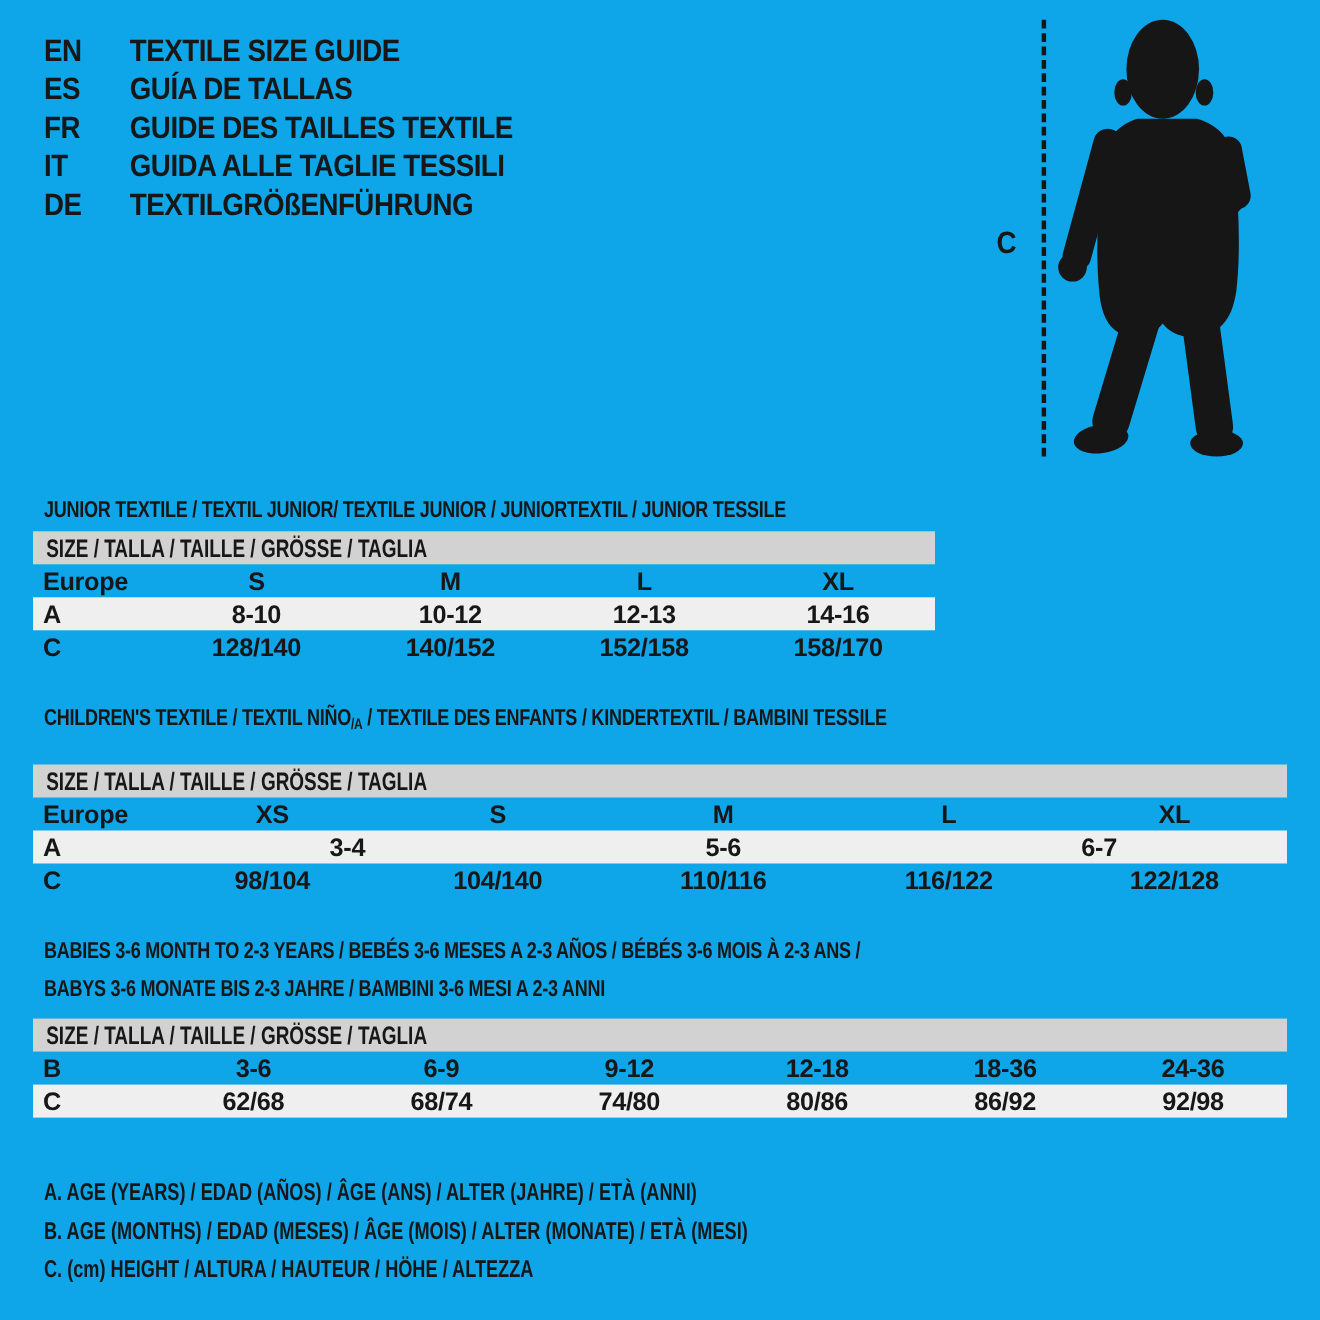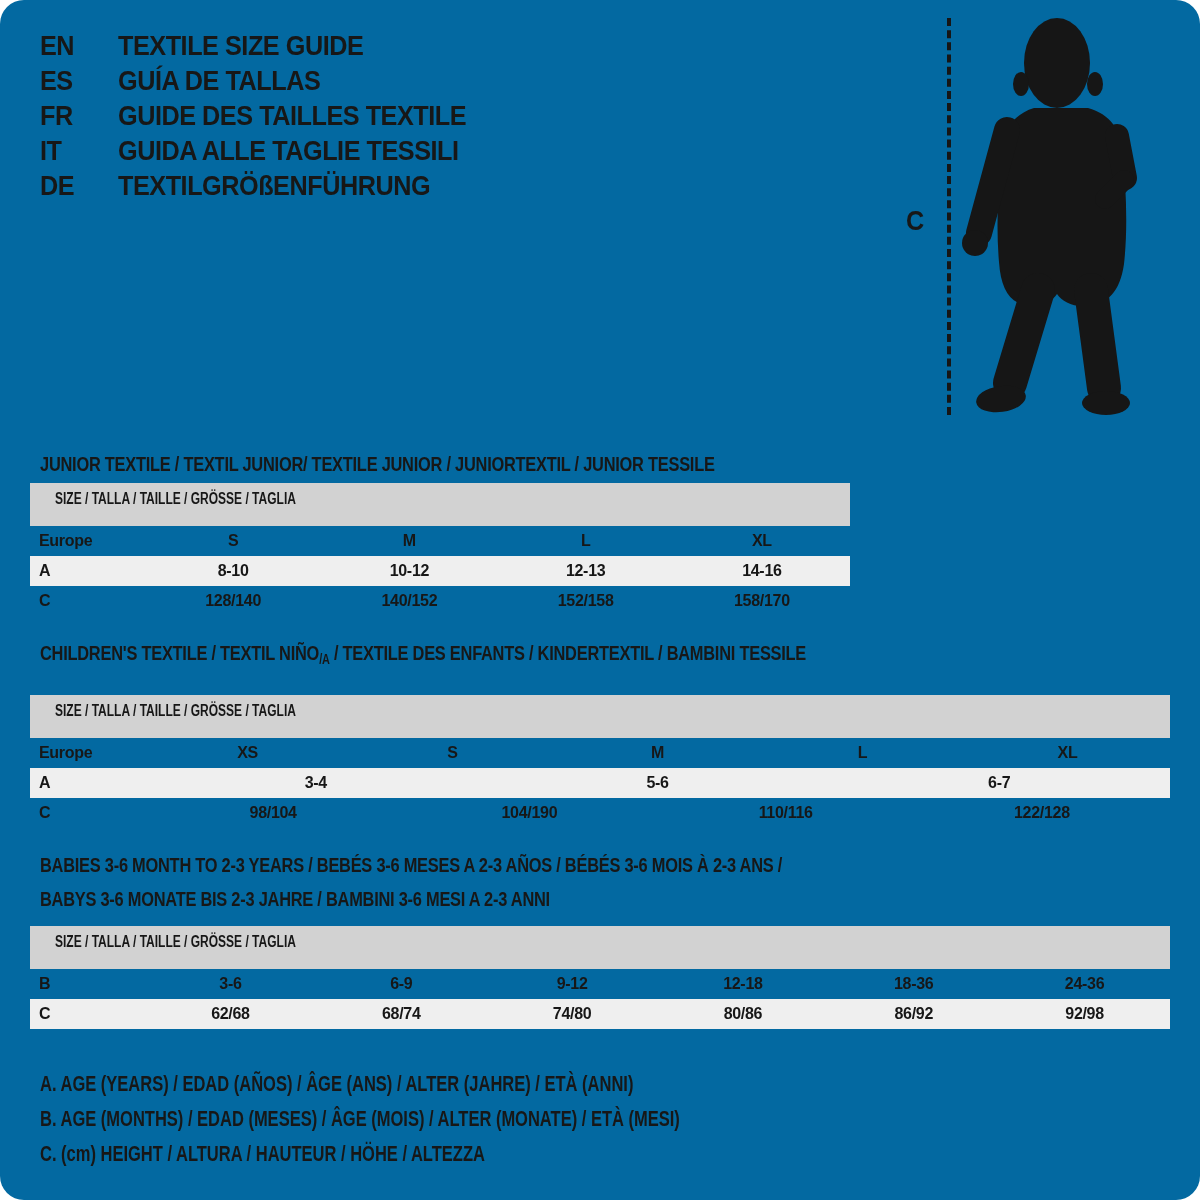--- a/index.html
+++ b/index.html
@@ -1,18 +1,18 @@
 <!DOCTYPE html>
 <html><head>
 <meta charset="utf-8">
 <style>
   html,body{margin:0;padding:0;background:#fff;}
   #page{
-    position:relative;width:1200px;height:1200px;background:#0369a1;overflow:hidden;
-    font-family:"Liberation Sans",sans-serif;font-weight:bold;color:#171717;border-radius:24px;
+    position:relative;width:1200px;height:1200px;background:#0ea5e9;overflow:hidden;
+    font-family:"Liberation Sans",sans-serif;font-weight:bold;color:#171717;
   }
   .cx  {display:inline-block;transform:scaleX(0.90);transform-origin:0 50%;white-space:nowrap;}
   .cx78{display:inline-block;transform:scaleX(0.78);transform-origin:0 50%;white-space:nowrap;}
   .cx75{display:inline-block;transform:scaleX(0.75);transform-origin:0 50%;white-space:nowrap;}
 
   
   .langs{position:absolute;left:40px;top:28px;}
   .lang-row{display:flex;height:35px;line-height:35px;font-size:28px;letter-spacing:-0.5px;}
   .lcode{width:78px;flex:none;}
 
@@ -26,22 +26,22 @@
   #junior-title{top:451px;}
   #children-title{top:640px;}
   #babies-title{top:848px;line-height:34px;}
   .subA{font-size:14px;vertical-align:-4px;}
 
   
   .size-table{position:absolute;left:30px;}
   #table-junior{top:483px;width:820px;}
   #table-children{top:695px;width:1140px;}
   #table-babies{top:926px;width:1140px;}
-  .bar{height:43px;line-height:31px;background:#d2d2d2;padding-left:25px;font-size:16px;}
-  .trow{display:flex;height:30px;line-height:30px;font-size:16px;letter-spacing:-0.3px;}
+  .bar{height:30px;line-height:31px;background:#d2d2d2;padding-left:12px;font-size:23px;}
+  .trow{display:flex;height:30px;line-height:30px;font-size:23px;letter-spacing:-0.3px;}
   .trow.alt{background:#efefef;}
   .tlabel{width:115px;flex:none;padding-left:9px;box-sizing:border-box;}
   .tcell{flex:1;text-align:center;}
 
   
   .legend-row{position:absolute;left:40px;font-size:22px;line-height:26px;}
   #legend-a{top:1071px;}
   #legend-b{top:1106px;}
   #legend-c{top:1141px;}
 </style>
@@ -147,22 +147,23 @@
     </div>
     <div class="trow alt">
       <div class="tlabel">A</div>
       <div class="tcell">3-4</div>
       <div class="tcell">5-6</div>
       <div class="tcell">6-7</div>
     </div>
     <div class="trow">
       <div class="tlabel">C</div>
       <div class="tcell">98/104</div>
-      <div class="tcell">104/190</div>
+      <div class="tcell">104/140</div>
       <div class="tcell">110/116</div>
+      <div class="tcell">116/122</div>
       <div class="tcell">122/128</div>
     </div>
   </div>
 
   <div class="sec-title" id="babies-title">
     <div><span class="cx78">BABIES 3-6 MONTH TO 2-3 YEARS / BEBÉS 3-6 MESES A 2-3 AÑOS / BÉBÉS 3-6 MOIS À 2-3 ANS /</span></div>
     <div><span class="cx78">BABYS 3-6 MONATE BIS 2-3 JAHRE / BAMBINI 3-6 MESI A 2-3 ANNI</span></div>
   </div>
   <div class="size-table" id="table-babies">
     <div class="bar">

